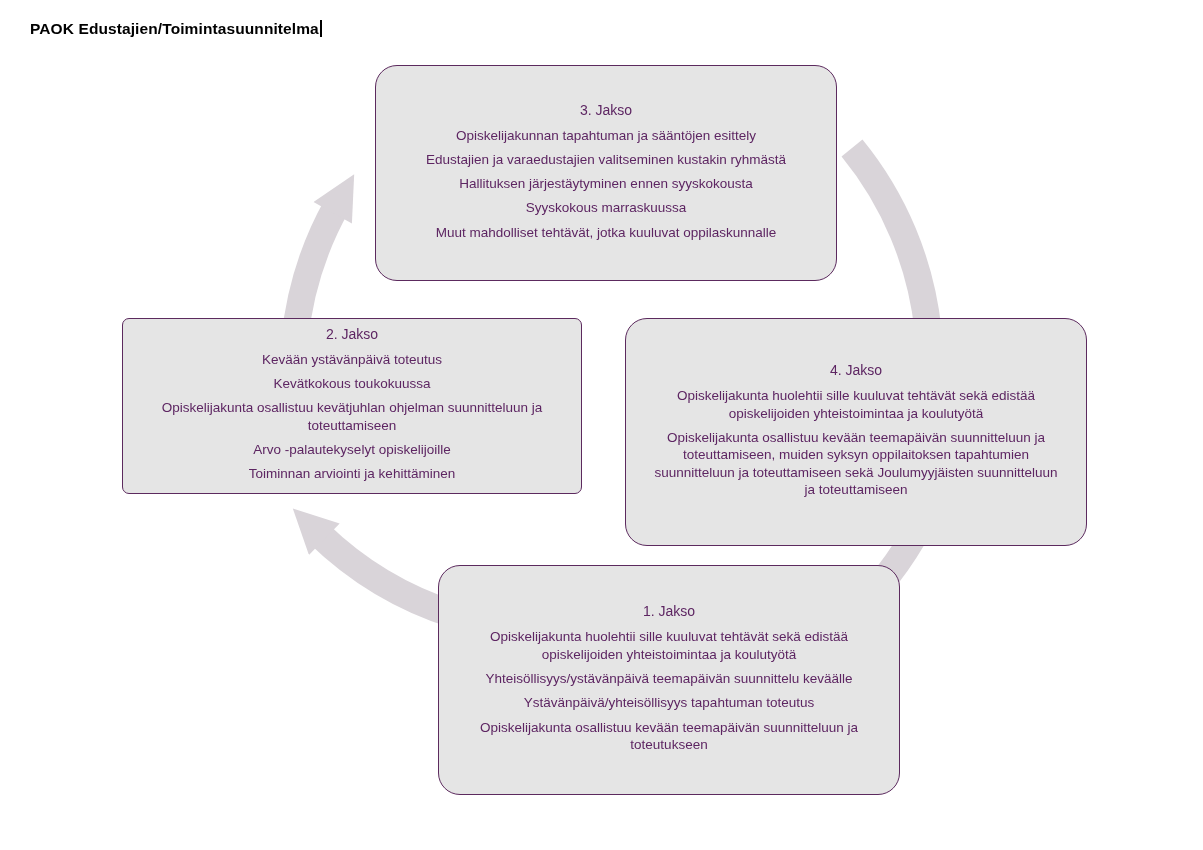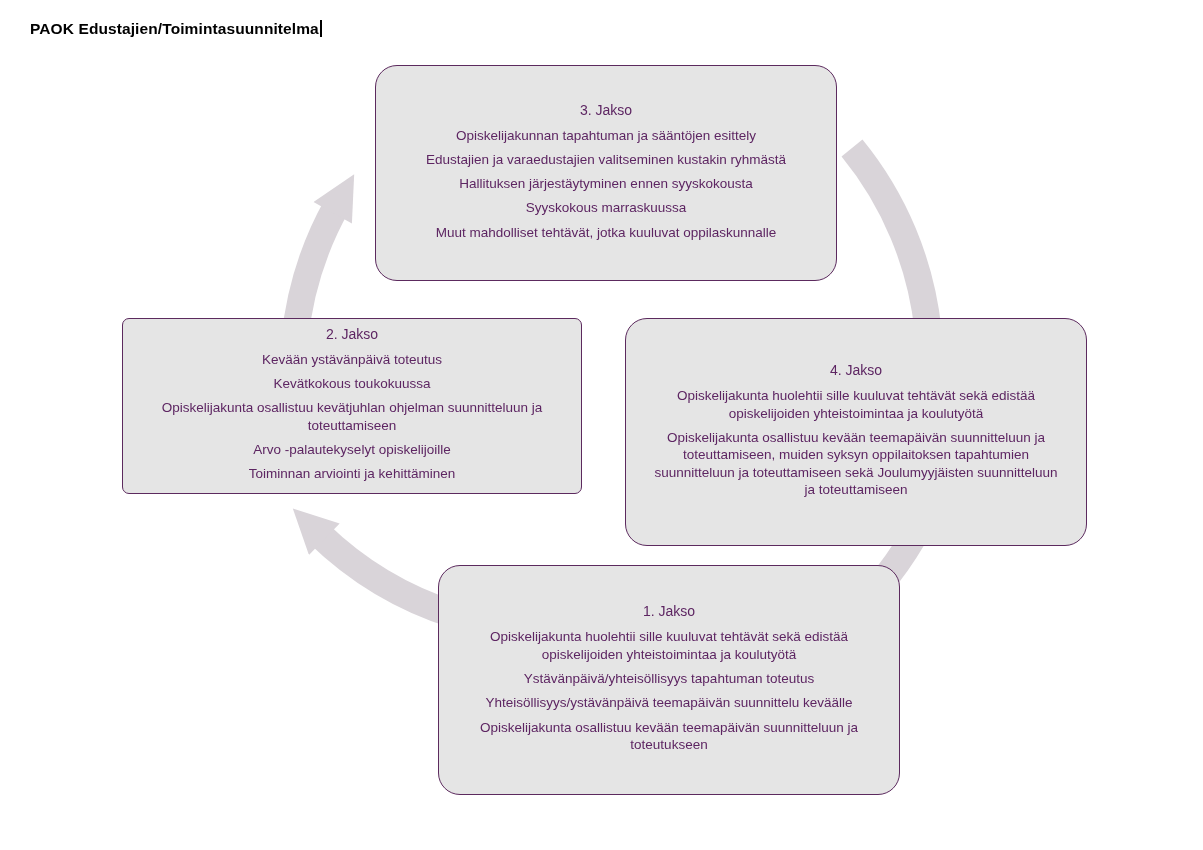--- a/index.html
+++ b/index.html
@@ -108,18 +108,18 @@
 
   <div class="box box-right">
     <div class="box-heading">4. Jakso</div>
     <div class="box-item">Opiskelijakunta huolehtii sille kuuluvat tehtävät sekä edistää opiskelijoiden yhteistoimintaa ja koulutyötä</div>
     <div class="box-item">Opiskelijakunta osallistuu kevään teemapäivän suunnitteluun ja toteuttamiseen, muiden syksyn oppilaitoksen tapahtumien suunnitteluun ja toteuttamiseen sekä Joulumyyjäisten suunnitteluun ja toteuttamiseen</div>
   </div>
 
   <div class="box box-bottom">
     <div class="box-heading">1. Jakso</div>
     <div class="box-item">Opiskelijakunta huolehtii sille kuuluvat tehtävät sekä edistää opiskelijoiden yhteistoimintaa ja koulutyötä</div>
+    <div class="box-item">Yhteisöllisyys/ystävänpäivä teemapäivän suunnittelu keväälle</div>
     <div class="box-item">Ystävänpäivä/yhteisöllisyys tapahtuman toteutus</div>
-    <div class="box-item">Yhteisöllisyys/ystävänpäivä teemapäivän suunnittelu keväälle</div>
     <div class="box-item">Opiskelijakunta osallistuu kevään teemapäivän suunnitteluun ja toteutukseen</div>
   </div>
 
 </div>
 
 </body></html>

